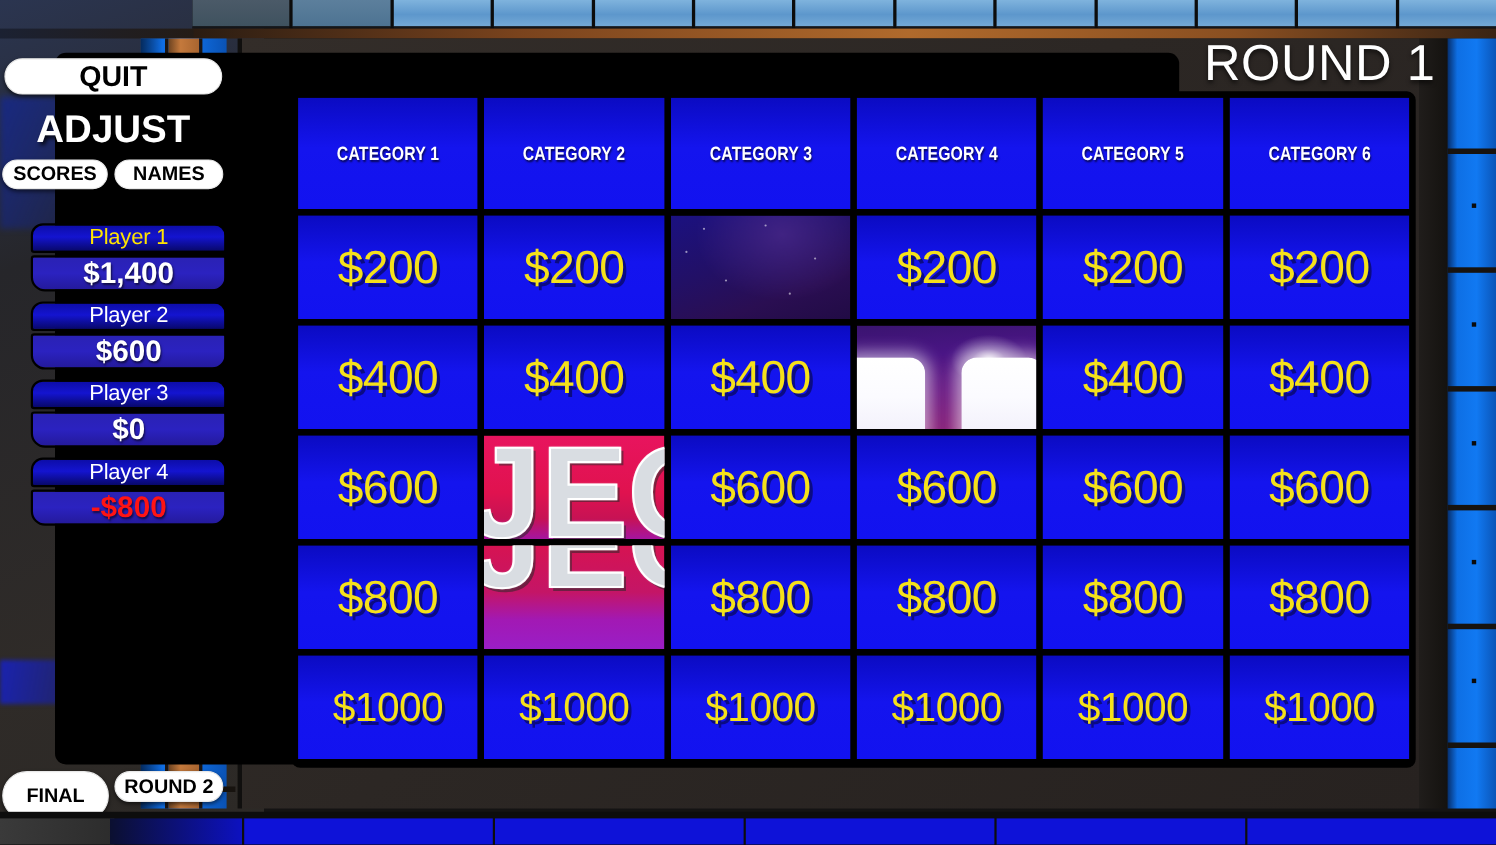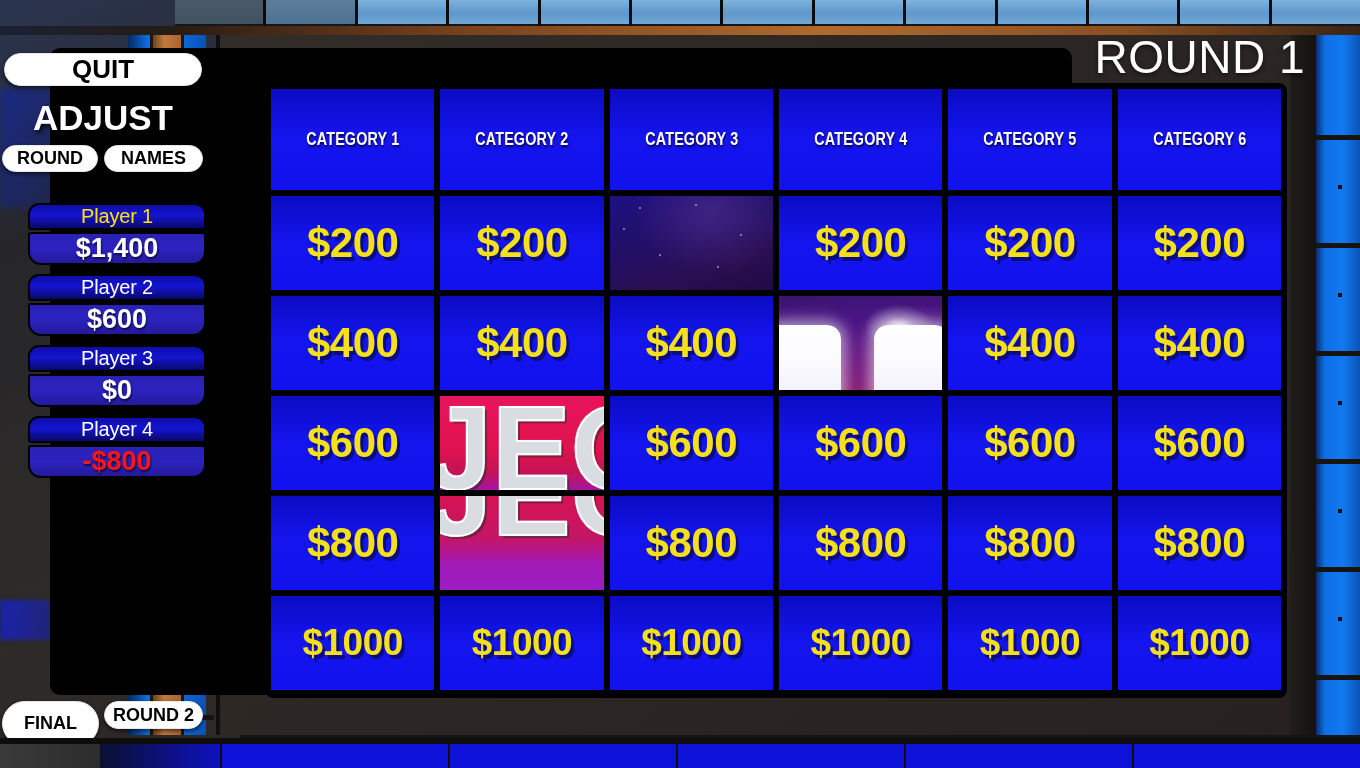--- a/index.html
+++ b/index.html
@@ -110,21 +110,21 @@
     display:flex; align-items:center; justify-content:center;
     background:linear-gradient(180deg,#0b0bc2 0%,#1414ee 45%,#1212f0 100%);
   }
   .cat-cell span {
     color:#fff; font-weight:bold; font-size:17.5px; letter-spacing:.2px;
     transform:scaleX(.82); transform-origin:center;
     text-shadow:1px 2px 2px rgba(0,0,0,.65);
     white-space:nowrap;
   }
   .val-cell span {
-    color:#f5e11a; font-weight:bold; font-size:42px; letter-spacing:-.5px;
+    color:#f5e11a; font-weight:normal; font-size:42px; letter-spacing:-.5px;
     text-shadow:3px 4px 0 rgba(0,0,0,.45);
     white-space:nowrap;
   }
   .val-cell.small span { font-size:37px; }
 
   
   .media { background:#000; }
   .media .frame { position:absolute; inset:0; }
 
   .media-dark .frame {
@@ -388,21 +388,21 @@
       <div class="val-cell small">
         <span>$1000</span>
       </div>
       <div class="val-cell small">
         <span>$1000</span>
       </div>
     </div>
 
   <div class="pill quit-btn">QUIT</div>
   <div class="adjust-label">ADJUST</div>
-  <div class="pill scores-btn">ROUND</div>
+  <div class="pill scores-btn">SCORES</div>
   <div class="pill names-btn">NAMES</div>
 
   <div class="players" id="players">
       <div class="player">
         <div class="p-name active">Player 1</div>
         <div class="p-score">$1,400</div>
       </div>
       <div class="player">
         <div class="p-name">Player 2</div>
         <div class="p-score">$600</div>

